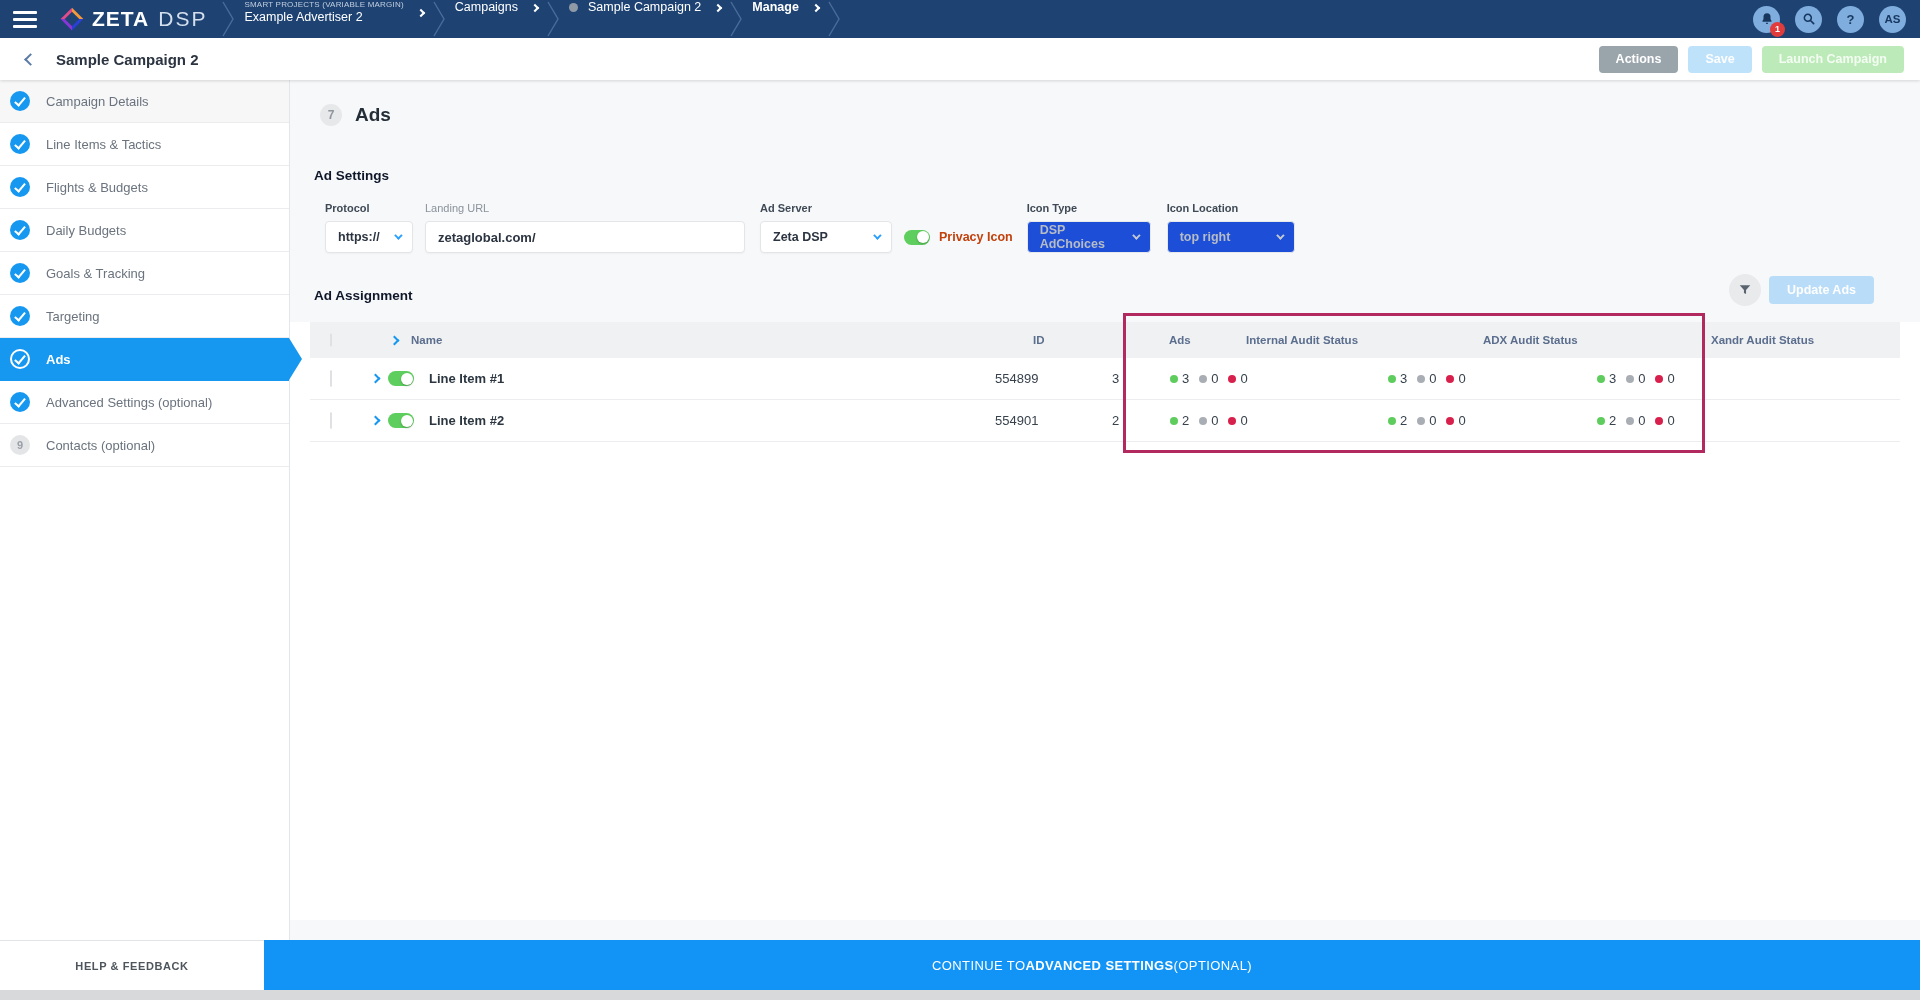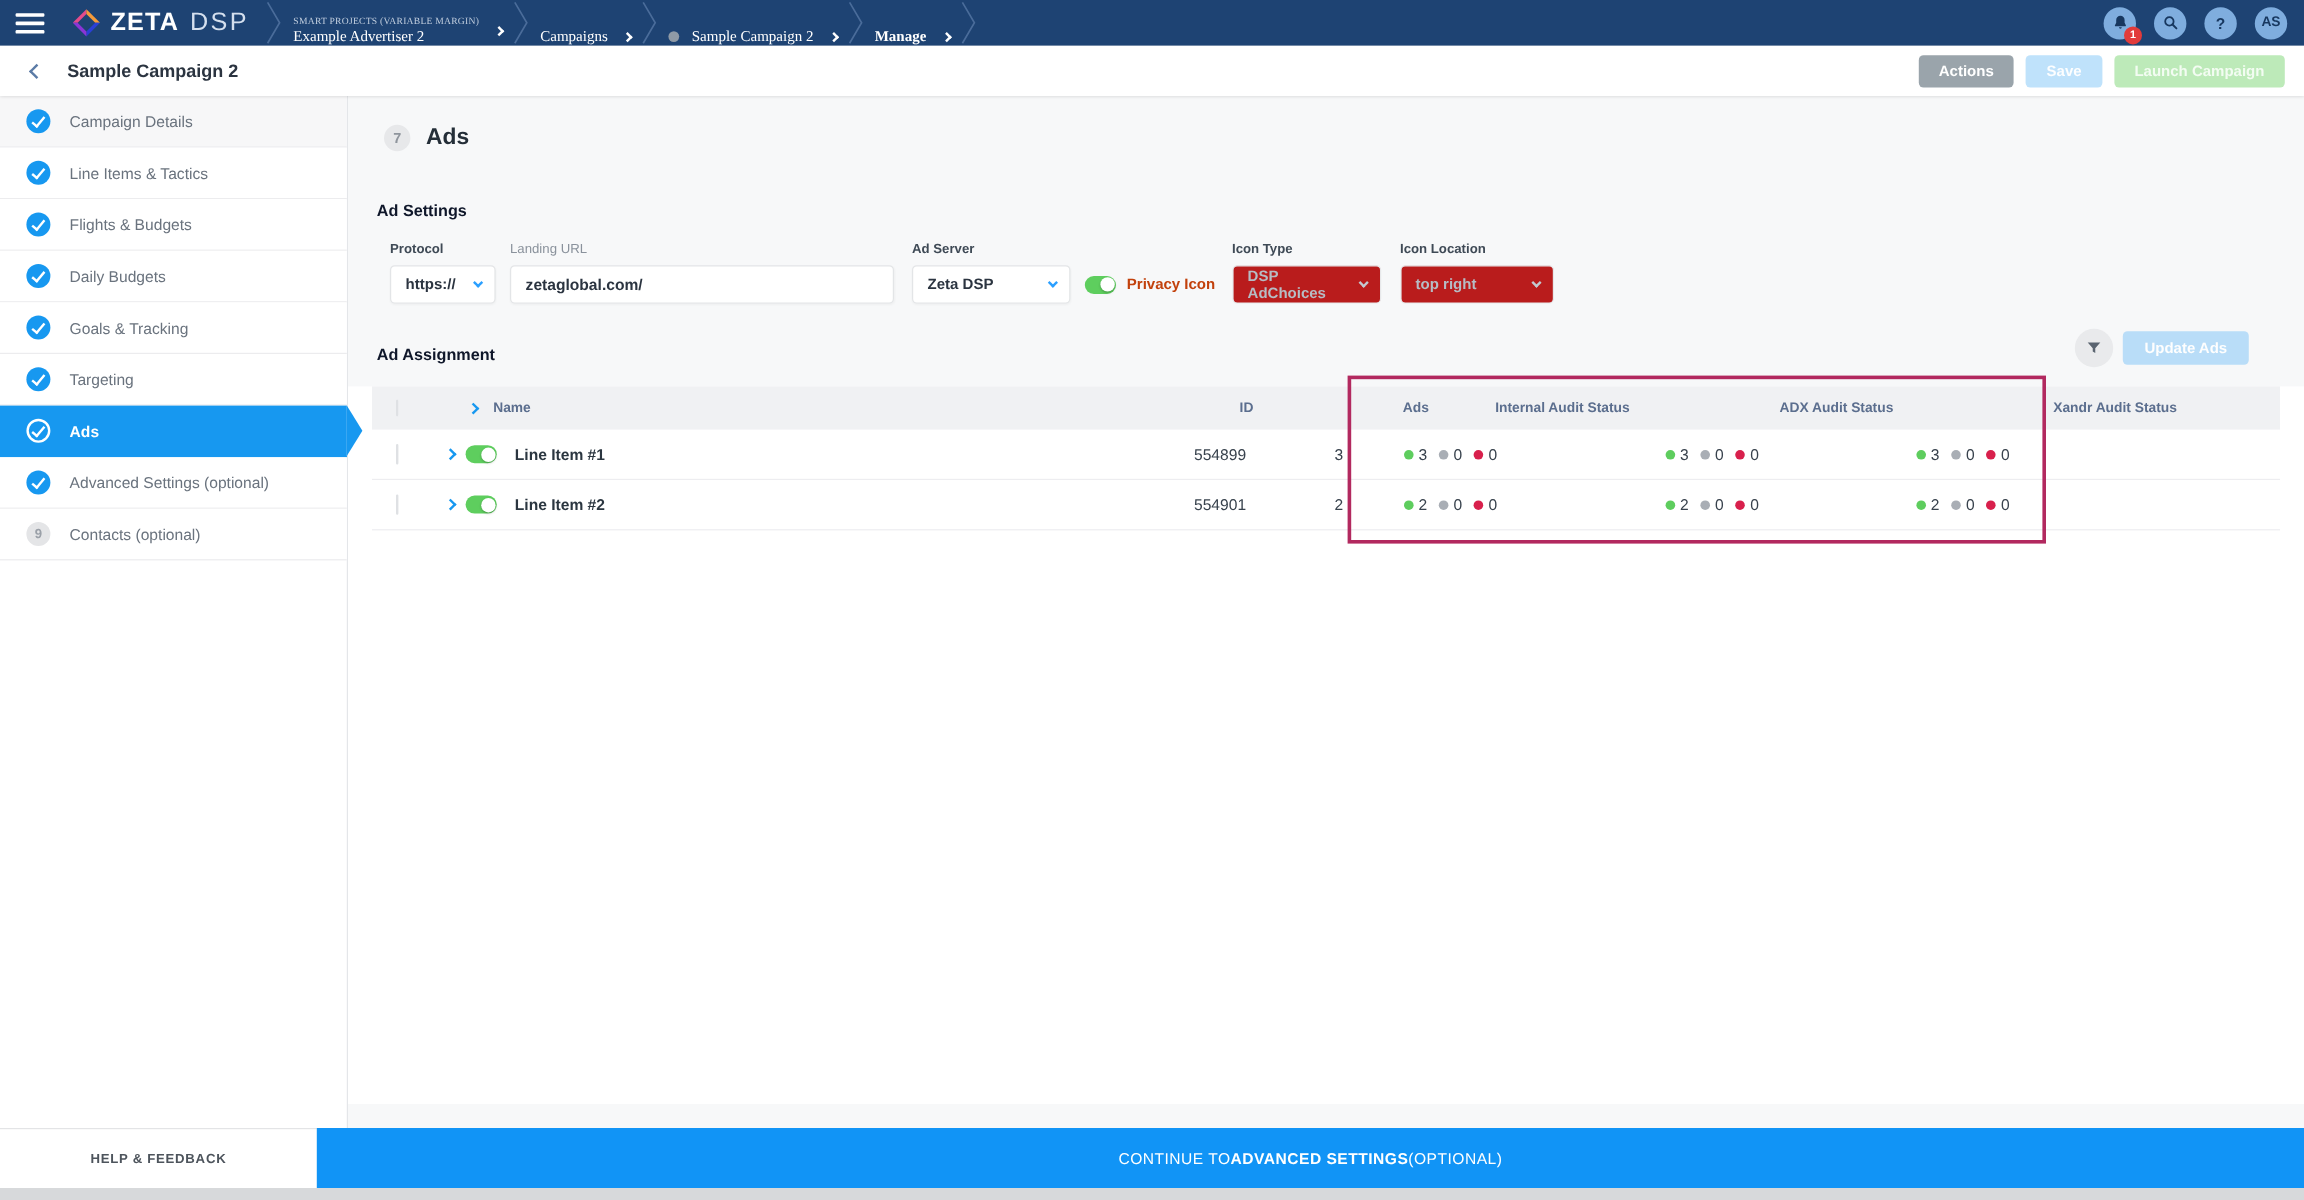--- a/index.html
+++ b/index.html
@@ -7,21 +7,21 @@
   #app { position:relative; width:1920px; height:1000px; }
 
   
   .topbar { position:absolute; top:0; left:0; right:0; height:38px; background:#1e4373; display:flex; align-items:center; color:#fff; z-index:30; }
   .hamburger { margin-left:13px; width:24px; height:17px; display:flex; flex-direction:column; justify-content:space-between; cursor:pointer; }
   .hamburger span { display:block; height:3px; border-radius:1px; background:#fff; }
   .brand { display:flex; align-items:center; margin-left:22px; cursor:pointer; }
   .brand svg { display:block; }
   .brand-zeta { font-size:21px; font-weight:bold; letter-spacing:1px; margin-left:7px; }
   .brand-dsp { font-size:21px; font-weight:normal; letter-spacing:2px; margin-left:9px; color:#d4dfee; }
-  .crumbs { display:flex; align-items:flex-end; height:100%; margin-left:6px;font-family:Liberation Serif, serif; }
+  .crumbs { display:flex; align-items:flex-start; height:100%; margin-left:6px; }
   .sep { width:13px; height:38px; margin:0 9px; flex:none; }
   .sep polyline { fill:none; stroke:#4a6c9a; stroke-width:1.4; }
   .crumb { display:flex; align-items:center; cursor:pointer; }
   .crumb-stack { display:flex; flex-direction:column; justify-content:center; }
   .eyebrow { font-size:8px; letter-spacing:.2px; color:#c2cfdf; line-height:10px; white-space:nowrap; }
   .crumb-label { font-size:12.5px; color:#fff; line-height:15px; white-space:nowrap; }
   .crumb-label.bold { font-weight:bold; }
   .chev-r { width:6px; height:6px; border-right:2px solid #fff; border-top:2px solid #fff; transform:rotate(45deg); margin-left:14px; flex:none; }
   .crumb-dot { width:9px; height:9px; border-radius:50%; background:#8f9aa6; margin-right:10px; flex:none; }
   .top-icons { margin-left:auto; margin-right:14px; display:flex; align-items:center; gap:15px; }
@@ -34,21 +34,21 @@
   .back-btn i { width:9px; height:9px; border-left:2.5px solid #5b7ba6; border-bottom:2.5px solid #5b7ba6; transform:rotate(45deg); margin-left:3px; }
   .page-title { margin-left:16px; font-size:15px; font-weight:bold; color:#2b3440; }
   .hdr-buttons { margin-left:auto; margin-right:16px; display:flex; gap:10px; }
   .btn { height:27px; border:none; border-radius:4px; font-family:inherit; font-size:12.5px; font-weight:bold; color:#fff; padding:0 17px; cursor:pointer; }
   .btn-actions { background:#9aa4ab; }
   .btn-save { background:#bfe2fb; color:#fdfeff; }
   .btn-launch { background:#bdeab9; color:#f3fcf2; }
 
   
   .sidebar { position:absolute; top:80px; left:0; bottom:60px; width:290px; background:#fff; border-right:1px solid #e4e6e9; z-index:10; }
-  .side-item { position:relative; height:43px; display:flex; align-items:center; padding-left:22px; border-bottom:1px solid #ececee; font-size:13px; color:#6a737e; cursor:pointer; background:#fff; }
+  .side-item { position:relative; height:43px; display:flex; align-items:center; padding-left:10px; border-bottom:1px solid #ececee; font-size:13px; color:#6a737e; cursor:pointer; background:#fff; }
   .side-item.shade { background:#f7f7f8; }
   .side-label { margin-left:16px; }
   .check { flex:none; width:20px; height:20px; border-radius:50%; background:#1798f0; position:relative; }
   .check::after { content:''; position:absolute; left:7px; top:4px; width:4px; height:9px; border:solid #fff; border-width:0 2px 2px 0; transform:rotate(40deg); }
   .num-circle { flex:none; width:20px; height:20px; border-radius:50%; background:#e4e5e7; color:#9aa0a8; font-size:11px; font-weight:bold; display:flex; align-items:center; justify-content:center; }
   .side-item.active { background:#1798f0; color:#fff; font-weight:bold; border-bottom-color:#1798f0; }
   .side-item.active .check { background:transparent; border:2px solid #fff; }
   .side-item.active .check::after { left:5px; top:2px; }
   .side-item.active::after { content:''; position:absolute; right:-13px; top:0; border-top:21.5px solid transparent; border-bottom:21.5px solid transparent; border-left:13px solid #1798f0; }
 
@@ -59,21 +59,21 @@
   .step-title { margin-left:13px; font-size:19px; font-weight:bold; color:#242e38; }
   .section-title { font-size:13.5px; font-weight:bold; color:#0f172a; }
   .ad-settings-title { position:absolute; left:24px; top:88px; }
 
   .form-row { position:absolute; left:35px; top:122px; display:flex; align-items:flex-end; }
   .field { display:flex; flex-direction:column; }
   .field-label { font-size:11px; font-weight:bold; color:#3f4a56; margin-bottom:7px; }
   .field-label.lite { color:#8a929c; font-weight:normal; }
   .control { height:32px; background:#fff; border:1px solid #e3e5e7; border-radius:4px; box-shadow:0 1px 2px rgba(0,0,0,.04); display:flex; align-items:center; padding:0 12px; font-size:12.5px; font-weight:bold; color:#2b3440; cursor:pointer; }
   .control .sel-chev { margin-left:auto; width:6px; height:6px; border-right:2px solid #2a9fff; border-bottom:2px solid #2a9fff; transform:rotate(45deg) translateY(-2px); }
-  .control.disabled { background:#b91c1c; color:#b6bcc4; border-color:#e7e8ea; box-shadow:none; cursor:default; }
+  .control.disabled { background:#1d4ed8; color:#b6bcc4; border-color:#e7e8ea; box-shadow:none; cursor:default; }
   .control.disabled .sel-chev { border-color:#c3c9d0; }
   input.text-input { height:32px; background:#fff; border:1px solid #e3e5e7; border-radius:4px; box-shadow:0 1px 2px rgba(0,0,0,.04); padding:0 12px; font-family:inherit; font-size:13px; font-weight:bold; color:#2b3440; outline:none; }
   .toggle { flex:none; width:26px; height:15px; border-radius:8px; background:#5ece5e; position:relative; cursor:pointer; }
   .toggle::after { content:''; position:absolute; right:1.5px; top:1.5px; width:12px; height:12px; border-radius:50%; background:#fff; box-shadow:0 1px 2px rgba(0,0,0,.25); }
   .privacy-group { display:flex; align-items:center; height:32px; margin-bottom:0; }
   .privacy-label { font-size:12.5px; font-weight:bold; color:#c2410c; margin-left:9px; white-space:nowrap; }
 
   .ad-assign-title { position:absolute; left:24px; top:208px; }
   .assign-actions { position:absolute; top:194px; right:46px; display:flex; align-items:center; gap:8px; }
   .filter-circle { width:32px; height:32px; border-radius:50%; background:#e9eaec; display:flex; align-items:center; justify-content:center; cursor:pointer; }

